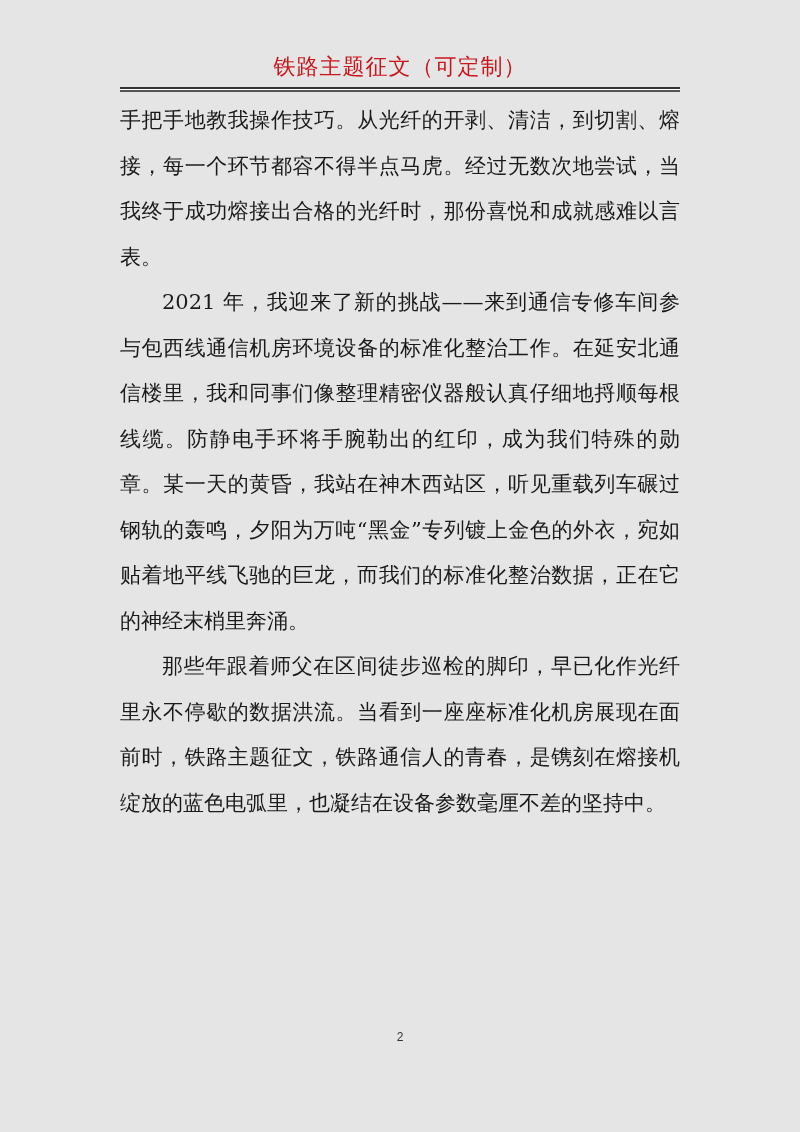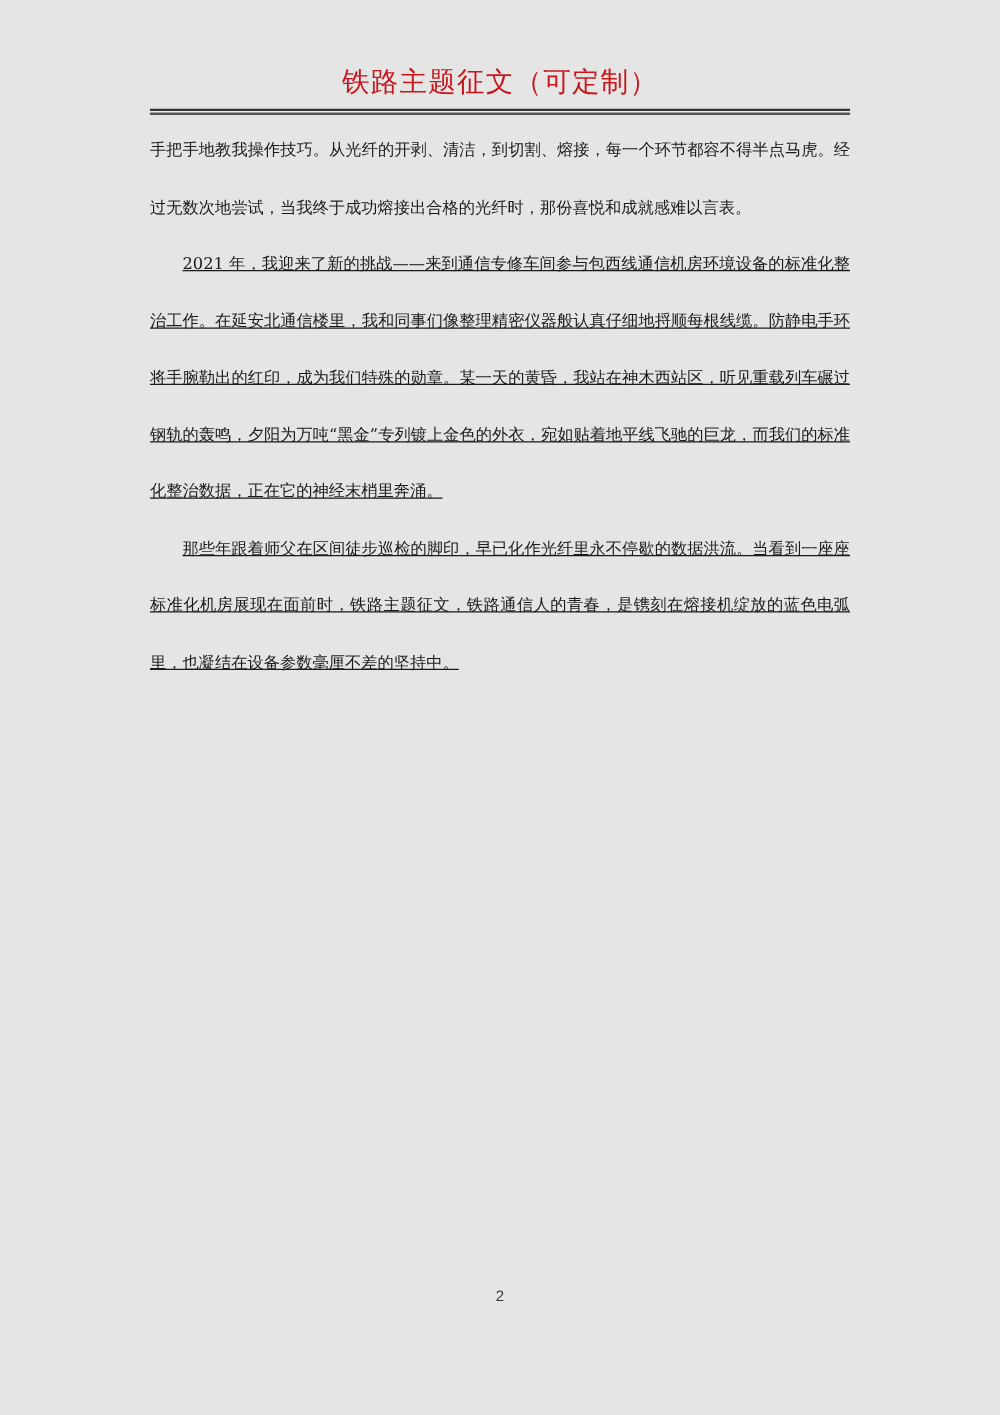--- a/index.html
+++ b/index.html
@@ -54,32 +54,31 @@
     }
     .header-rule .thin {
       height: 2px;
       background: #555555;
     }
     .body-text {
       position: absolute;
       left: 120px;
       top: 98px;
       width: 560px;
-      font-size: 13px;
+      font-size: 21px;
       line-height: 45.5px;
       text-align: justify;
       text-justify: inter-character;
     }
     .para {
       margin: 0;
       padding: 0;
     }
     .para.indent {
       text-indent: 2em;
-      text-decoration: underline;
     }
     .footer {
       position: absolute;
       left: 0;
       top: 1030px;
       width: 800px;
       text-align: center;
       font-family: "Liberation Sans", "DejaVu Sans", sans-serif;
       font-size: 12px;
       color: #333333;

